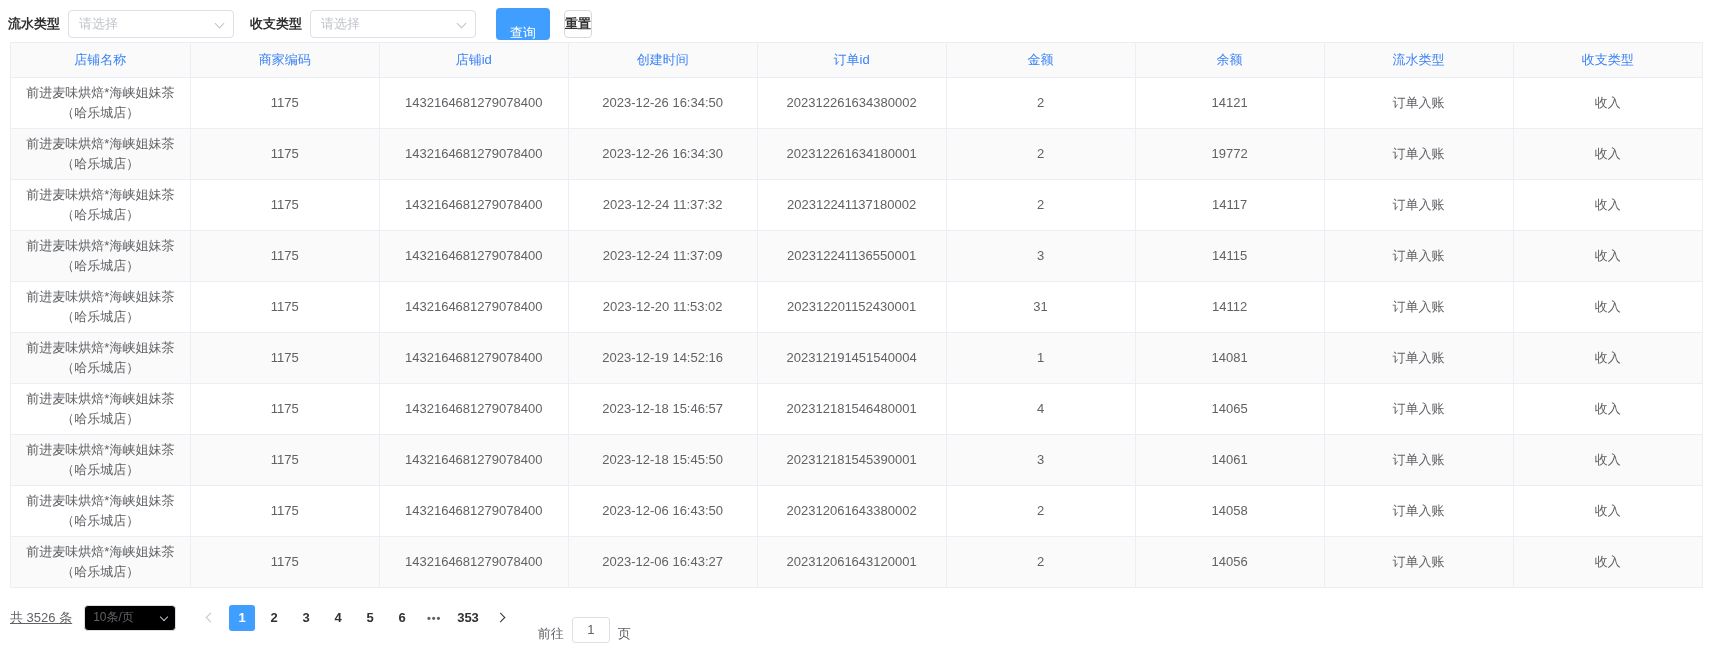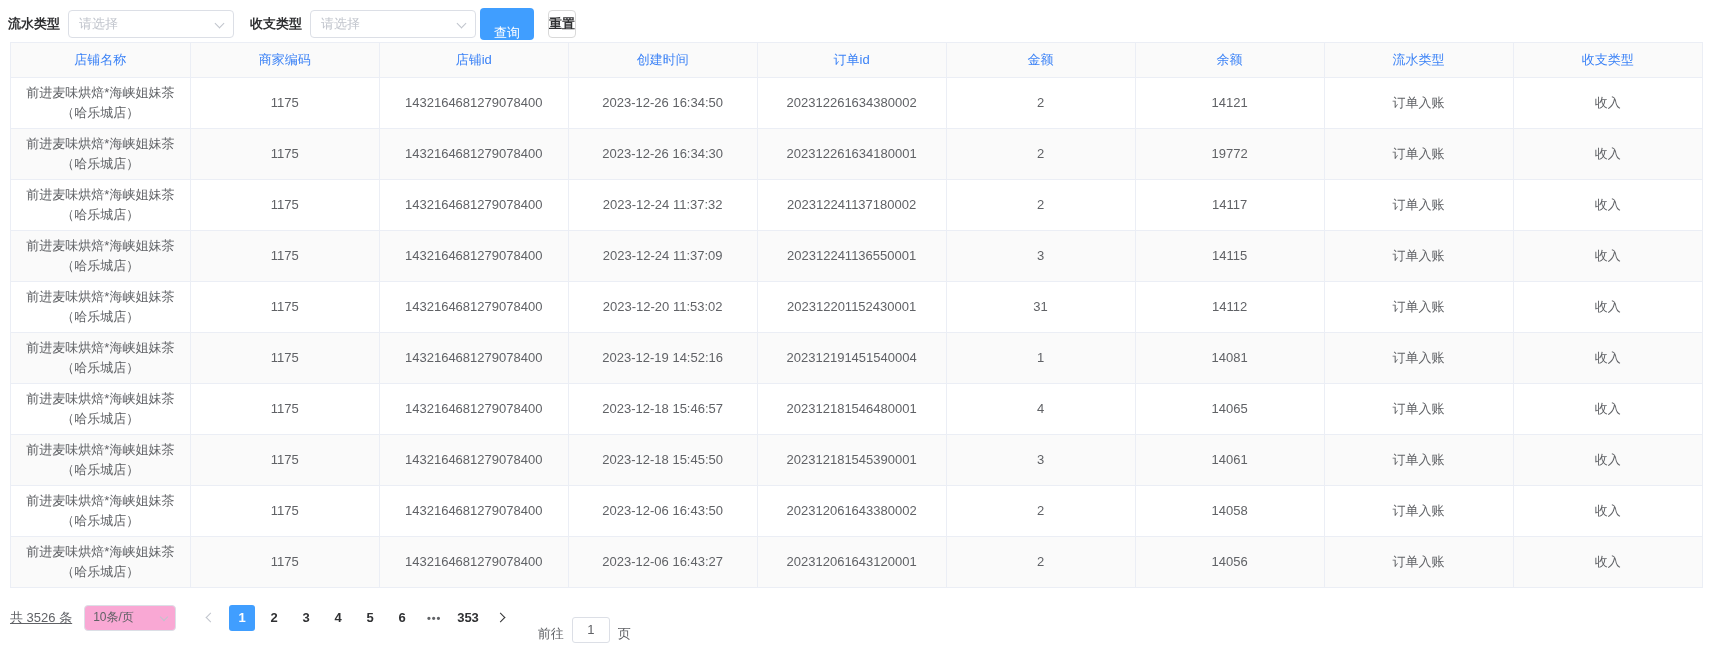--- a/index.html
+++ b/index.html
@@ -9,39 +9,39 @@
   
   .filter-bar { display: flex; align-items: center; padding: 7px 0 0 8px; height: 40px; }
   .filter-label { font-size: 13px; color: #303133; font-weight: 600; margin-right: 8px; white-space: nowrap; }
   .select-box { position: relative; width: 166px; height: 28px; border: 1px solid #dcdfe6; border-radius: 4px;
     display: flex; align-items: center; padding: 0 26px 0 10px; background: #fff; cursor: pointer; }
   .select-placeholder { color: #c0c4cc; font-size: 13px; overflow: hidden; white-space: nowrap; }
   .chev-down { position: absolute; right: 10px; top: 9px; width: 7px; height: 7px;
     border-right: 1.5px solid #c0c4cc; border-bottom: 1.5px solid #c0c4cc; transform: rotate(45deg); }
   .gap-lg { width: 16px; }
   .btn { height: 28px; border-radius: 4px; font-size: 13px; cursor: pointer; border: none; }
-  .btn-primary { background: #409eff; color: #fff; padding: 16px 14px; margin-left: 4px; }
+  .btn-primary { background: #409eff; color: #fff; padding: 16px 14px; margin-left: 20px; }
   .btn-plain { background: #fff; color: #303133; font-weight: 600; border: 1px solid #d9d9d9; padding: 0 0; margin-left: 14px; }
 
   
   .table-wrap { margin: 2px 9px 0 10px; border: 1px solid #ebeef5; border-bottom: none; }
   table { width: 100%; border-collapse: collapse; table-layout: fixed; }
   th, td { border-right: 1px solid #ebeef5; border-bottom: 1px solid #ebeef5; text-align: center;
     font-size: 13px; padding: 4px 12px; word-break: break-all; }
   th:last-child, td:last-child { border-right: none; }
   thead th { height: 34px; background: #fafafa; color: #3b82f6; font-weight: 400; }
   tbody td { height: 51px; color: #606266; line-height: 20px; }
   tbody tr.striped td { background: #fafafa; }
   col.c-shop { width: 10.6%; }
 
   
   .pagination { display: flex; align-items: center; margin: 16px 0 0 10px; height: 28px; font-size: 13px; color: #606266; }
   .total-text { margin-right: 12px; white-space: nowrap; text-decoration: underline; }
   .size-select { position: relative; width: 92px; height: 26px; border: 1px solid #dcdfe6; border-radius: 4px;
-    display: flex; align-items: center; padding: 0 22px 0 8px; font-size: 12px; color: #606266; cursor: pointer; background:#f9a8d4; }
+    display: flex; align-items: center; padding: 0 22px 0 8px; font-size: 12px; color: #606266; cursor: pointer; background:#000000; }
   .size-select .chev-down { top: 8px; right: 8px; width: 6px; height: 6px; }
   .pager { display: flex; align-items: center; margin-left: 18px; }
   .nav-btn { width: 26px; height: 26px; border: none; background: transparent; position: relative; cursor: pointer; margin: 0 3px; }
   .nav-chev { position: absolute; top: 9px; left: 10px; width: 7px; height: 7px; border-right: 1.6px solid #303133; border-bottom: 1.6px solid #303133; }
   .nav-prev .nav-chev { transform: rotate(135deg); border-color: #c0c4cc; }
   .nav-next .nav-chev { transform: rotate(-45deg); left: 8px; }
   .page-btn { min-width: 26px; height: 26px; margin: 0 3px; border: none; border-radius: 3px; background: transparent;
     color: #303133; font-size: 13px; font-weight: 600; cursor: pointer; padding: 0 4px; }
   .page-btn.active { background: #409eff; color: #fff; }
   .page-btn.ell { letter-spacing: 1px; color: #606266; font-weight: 700; font-size: 11px; }

